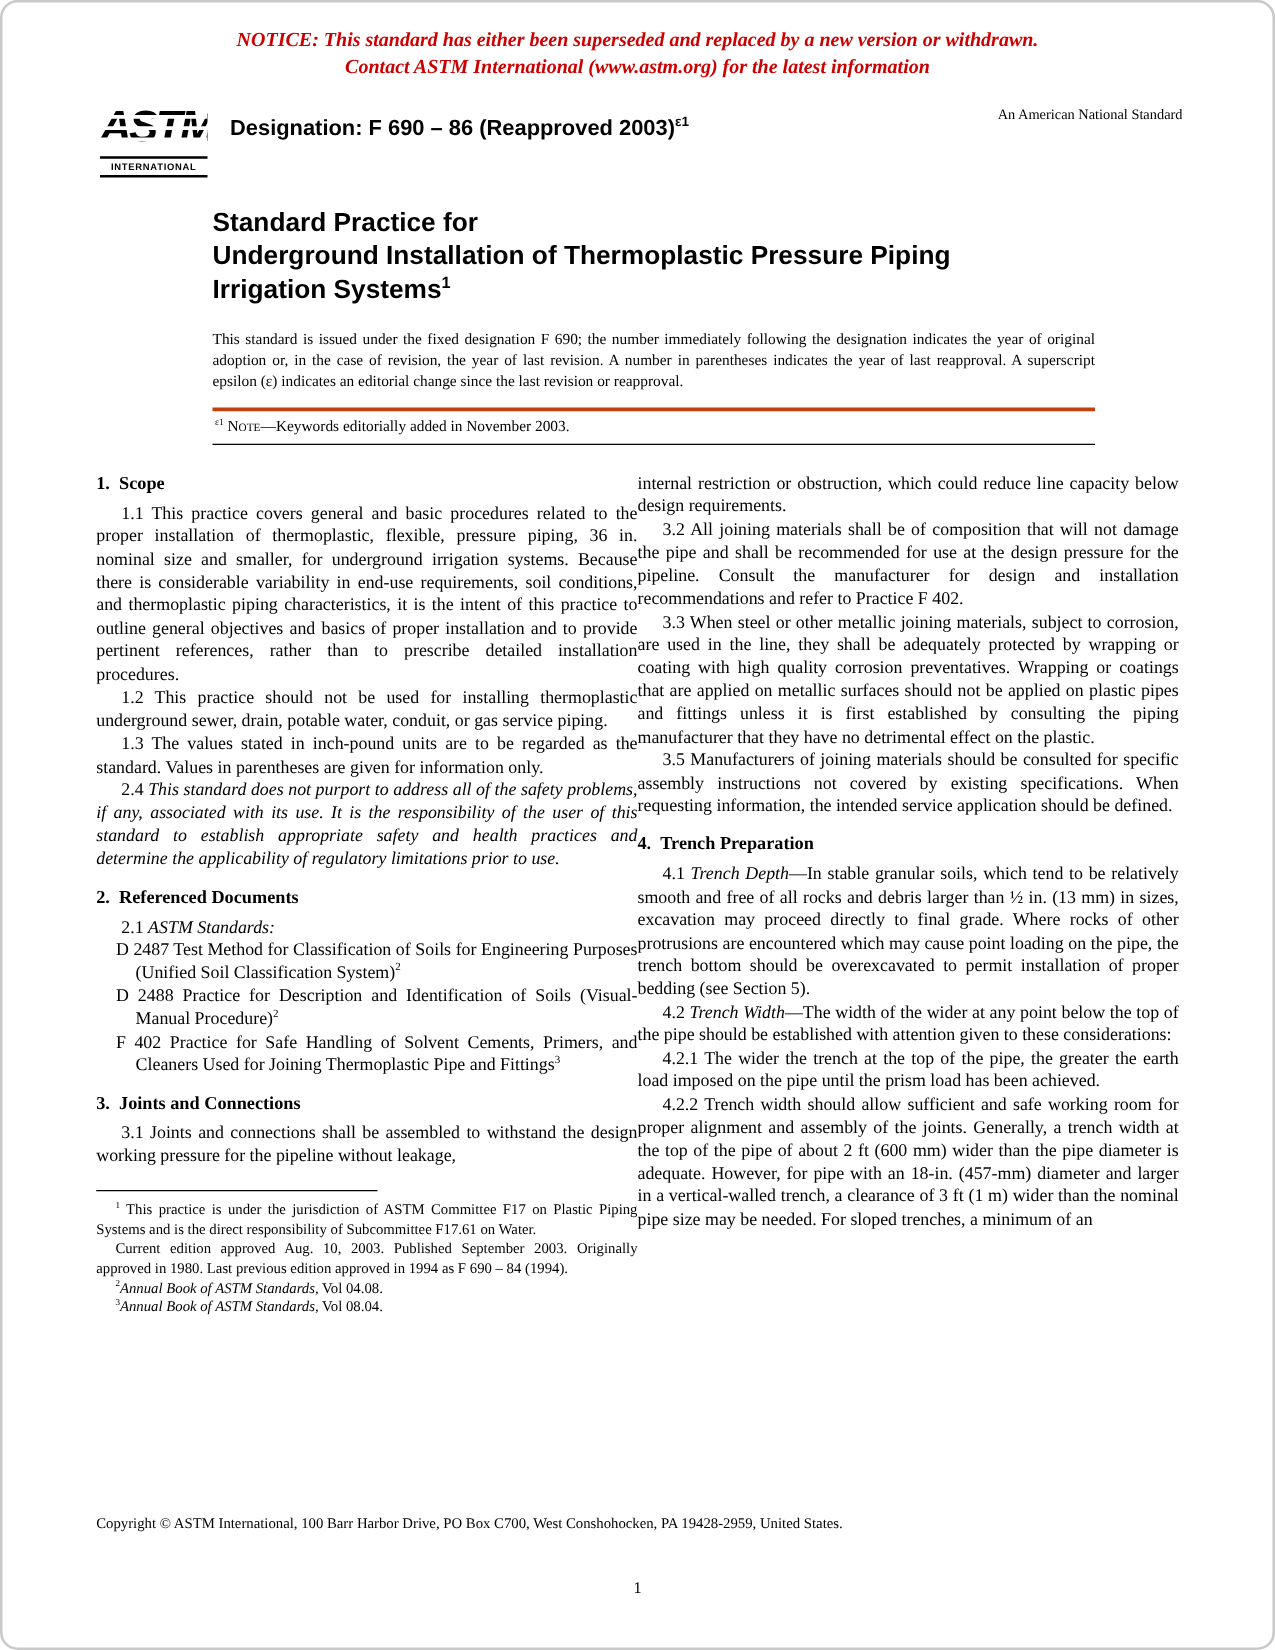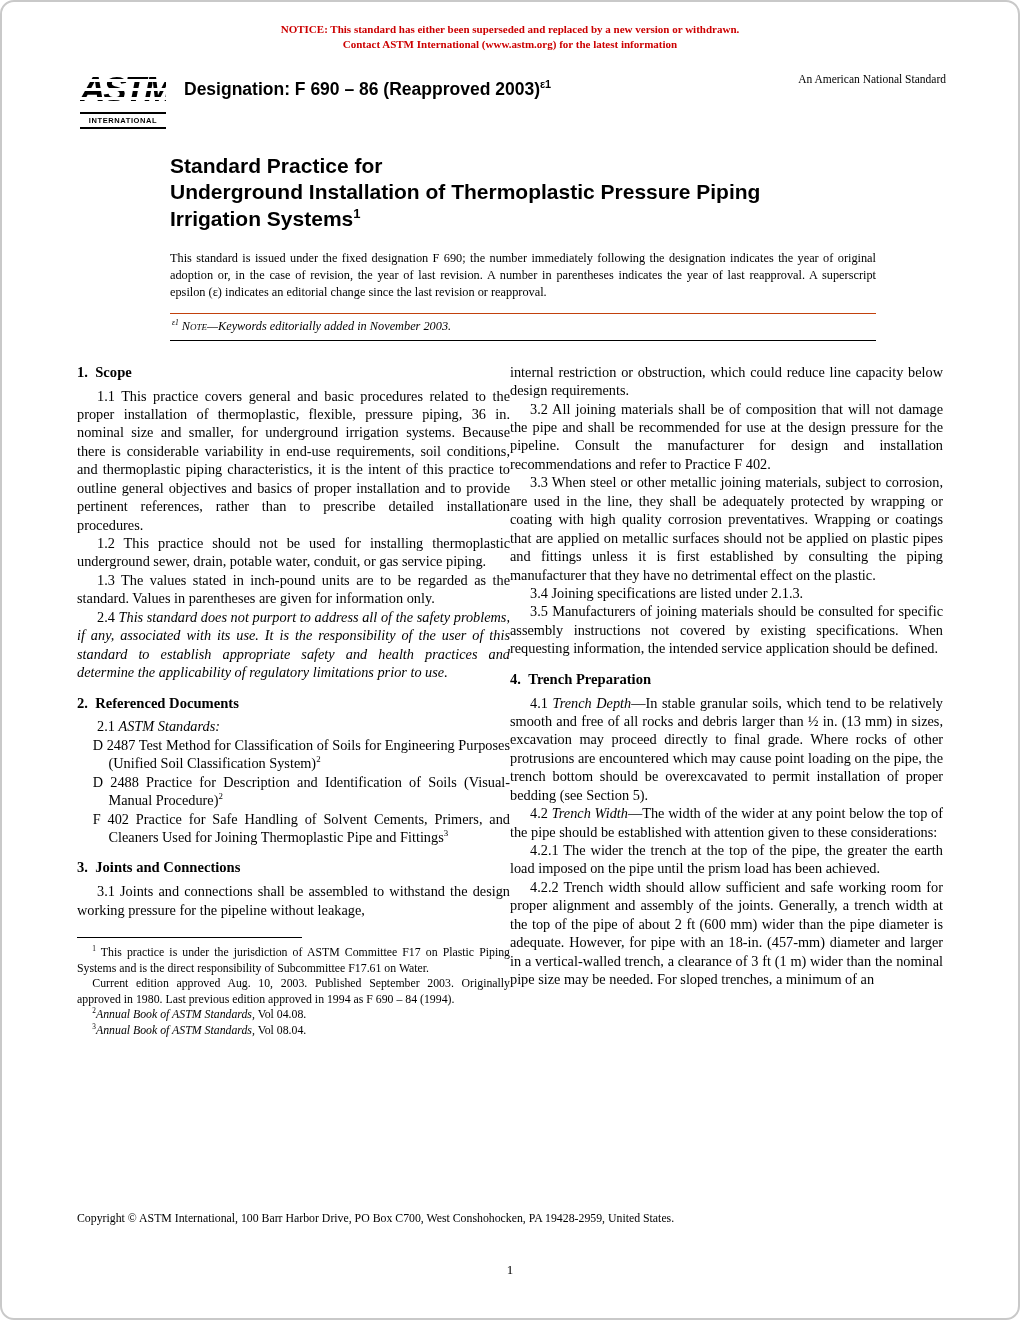--- a/index.html
+++ b/index.html
@@ -13,23 +13,24 @@
     font-family:"Liberation Serif", serif;
     color:#000;
     overflow:hidden;
   }
   
   .notice {
     margin-top:20px;
     text-align:center;
     color:#cc0000;
     font-weight:bold;
-    font-size:11px;
+    font-size:16px;
     line-height:1.32;
     font-family:"Liberation Serif", serif;
+    font-style:italic;
   }
   
   .masthead { display:flex; align-items:flex-start; margin:16px 72px 0 78px; }
   .logo { width:86px; flex:none; text-align:center; }
   .logo-astm-wrap { position:relative; height:44px; overflow:hidden; }
   .logo-astm {
     display:block;
     font-family:"Liberation Sans", sans-serif;
     font-weight:bold; font-style:italic;
     font-size:35px; line-height:44px; letter-spacing:-2px;
@@ -55,22 +56,22 @@
     font-family:"Liberation Sans", sans-serif;
     font-weight:bold; font-size:21px; line-height:1.25;
   }
   
   .issuance {
     margin:18px 142px 0 168px;
     font-size:12.3px; line-height:1.38; text-align:justify;
   }
   .ed-note-wrap {
     margin:12px 142px 0 168px;
-    border-top:1px solid #c2410c; border-bottom:1px solid #000;
-    padding:5px 2px 6px; font-size:12.3px;font-style:italic;
+    border-top:3px solid #c2410c; border-bottom:1px solid #000;
+    padding:5px 2px 6px; font-size:12.3px;
   }
   .ed-note-wrap sup { margin-right:3px; }
   .sc { font-variant:small-caps; }
   
   .columns {
     display:flex; 
     margin:22px 75px 0 75px;
     font-size:14.3px; line-height:1.29; text-align:justify;
   }
   .col { flex:1; min-width:0; }
@@ -146,21 +147,20 @@
         <p>Current edition approved Aug. 10, 2003. Published September 2003. Originally approved in 1980. Last previous edition approved in 1994 as F 690 – 84 (1994).</p>
         <p><sup>2</sup><span class="it">Annual Book of ASTM Standards,</span><span> Vol 04.08.</span></p>
         <p><sup>3</sup><span class="it">Annual Book of ASTM Standards,</span><span> Vol 08.04.</span></p>
       </div>
     </div>
 
     <div class="col">
       <p class="para cont">internal restriction or obstruction, which could reduce line capacity below design requirements.</p>
       <p class="para">3.2 All joining materials shall be of composition that will not damage the pipe and shall be recommended for use at the design pressure for the pipeline. Consult the manufacturer for design and installation recommendations and refer to Practice F 402.</p>
       <p class="para">3.3 When steel or other metallic joining materials, subject to corrosion, are used in the line, they shall be adequately protected by wrapping or coating with high quality corrosion preventatives. Wrapping or coatings that are applied on metallic surfaces should not be applied on plastic pipes and fittings unless it is first established by consulting the piping manufacturer that they have no detrimental effect on the plastic.</p>
-      <p class="para">3.4 Joining specifications are listed under 2.1.3.</p>
       <p class="para">3.5 Manufacturers of joining materials should be consulted for specific assembly instructions not covered by existing specifications. When requesting information, the intended service application should be defined.</p>
 
       <div class="sec-heading">4. Trench Preparation</div>
       <p class="para"><span>4.1 </span><span class="it">Trench Depth</span><span>—In stable granular soils, which tend to be relatively smooth and free of all rocks and debris larger than ½ in. (13 mm) in sizes, excavation may proceed directly to final grade. Where rocks of other protrusions are encountered which may cause point loading on the pipe, the trench bottom should be overexcavated to permit installation of proper bedding (see Section 5).</span></p>
       <p class="para"><span>4.2 </span><span class="it">Trench Width</span><span>—The width of the wider at any point below the top of the pipe should be established with attention given to these considerations:</span></p>
       <p class="para">4.2.1 The wider the trench at the top of the pipe, the greater the earth load imposed on the pipe until the prism load has been achieved.</p>
       <p class="para">4.2.2 Trench width should allow sufficient and safe working room for proper alignment and assembly of the joints. Generally, a trench width at the top of the pipe of about 2 ft (600 mm) wider than the pipe diameter is adequate. However, for pipe with an 18-in. (457-mm) diameter and larger in a vertical-walled trench, a clearance of 3 ft (1 m) wider than the nominal pipe size may be needed. For sloped trenches, a minimum of an</p>
     </div>
 
   </div>

